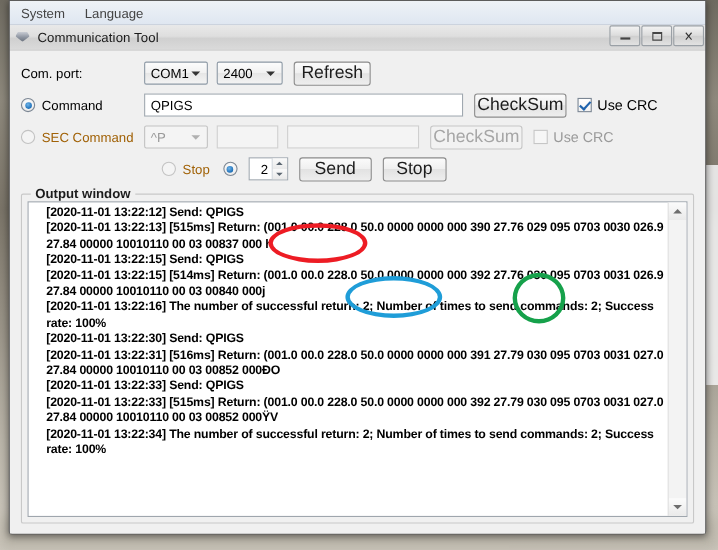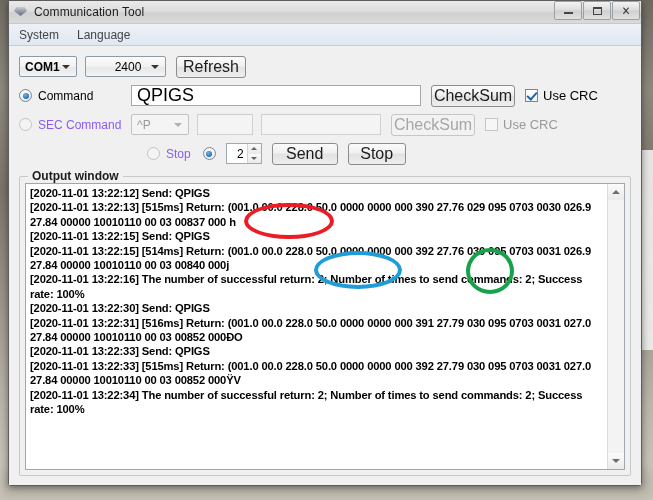--- a/index.html
+++ b/index.html
@@ -177,22 +177,22 @@
     position: absolute;
     right: 6px; top: 50%;
     width: 0; height: 0;
     border-left: 4px solid transparent;
     border-right: 4px solid transparent;
     border-top: 4px solid #333;
     transform: translateY(-50%);
   }
   .combo.disabled .arrow { border-top-color: #b0b0b0; }
 
-  #com-port-combo { width: 58px; font-weight: bold; }
-  #baud-combo { width: 81px; margin-left: 8px; justify-content: center; }
+  #com-port-combo { width: 58px; }
+  #baud-combo { width: 60px; margin-left: 8px; }
   #sec-cmd-combo { width: 58px; }
 
   
   .btn {
     height: 22px;
     border: 1px solid #8c8c8c;
     border-radius: 3px;
     background: linear-gradient(180deg, #fbfbfb 0%, #f0f0f0 46%, #e2e2e2 50%, #eeeeee 100%);
     font-size: 16px;
     color: #1c1c1c;
@@ -229,21 +229,21 @@
     flex: none;
   }
   .radio.checked .dot::after {
     content: "";
     position: absolute;
     left: 2.5px; top: 2.5px;
     width: 6px; height: 6px;
     border-radius: 50%;
     background: radial-gradient(circle at 40% 35%, #6fb4e8 0%, #1d6fb8 70%, #14507f 100%);
   }
-  .radio.disabled { color: #8b5cf6; }
+  .radio.disabled { color: #a16207; }
   .radio.disabled .dot { border-color: #c3c3c3; background: #f4f4f4; }
 
   
   .check {
     display: inline-flex;
     align-items: center;
     gap: 5px;
     font-size: 13px;
     color: #000;
     cursor: default;
@@ -267,21 +267,21 @@
   }
   .check.disabled { color: #9a9a9a; }
   .check.disabled .box { border-color: #c6c6c6; background: #f6f6f6; }
 
   
   .txt {
     height: 21px;
     border: 1px solid #a0a8b0;
     background: #ffffff;
     box-sizing: border-box;
-    font-size: 18px;
+    font-size: 12px;
     color: #000;
     display: flex;
     align-items: center;
     padding-left: 5px;
     font-family: "Liberation Sans", sans-serif;
   }
   .txt.disabled { background: #f4f4f4; border-color: #cfcfcf; }
   #command-input { width: 290px; margin-left: 0px; flex: none; }
   #sec-input-1 { width: 56px; margin-left: 8px; }
   #sec-input-2 { width: 120px; margin-left: 8px; }
@@ -355,20 +355,21 @@
 
   
   #output-window {
     flex: 1;
     background: #ffffff;
     border: 1px solid #9fa6ad;
     box-sizing: border-box;
     display: flex;
     position: relative;
     overflow: hidden;
+    padding-left: 12px;
   }
   #output-text {
     flex: 1;
     padding: 2px 3px 0 4px;
     font-family: "Liberation Sans", sans-serif;
     font-size: 11.2px;
     line-height: 14.4px;
     color: #000;
     white-space: pre-wrap;
     word-break: break-word;
@@ -429,47 +430,48 @@
   <div class="bg-streak" id="bg-b"></div>
   <div class="bg-streak" id="bg-d"></div>
   <div class="bg-streak" id="bg-c"></div>
 
   <div id="bg-window">
     <div class="ln">H</div>
     <div class="ln">H</div>
   </div>
 
   <div id="app-window">
+
+    <div id="menu-bar">
+      <div class="menu-item">System</div>
+      <div class="menu-item">Language</div>
+    </div>
 
     <div id="title-bar">
       <div id="app-icon">
           <div class="gem"></div>
         </div>
       <div id="title-text">Communication Tool</div>
       <div class="win-btns">
         <div class="win-btn">
             <div class="mn"></div>
           </div>
         <div class="win-btn">
             <div class="mx"></div>
           </div>
         <div class="win-btn">
             <div class="cl">✕</div>
           </div>
       </div>
     </div>
 
-    <div id="menu-bar">
-      <div class="menu-item">System</div>
-      <div class="menu-item">Language</div>
-    </div>
-
     <div id="client">
 
       <div class="row">
+        <div class="lbl w-label-col">Com. port:</div>
         <div class="combo" id="com-port-combo">
           <span>COM1</span>
           <span class="arrow"></span>
         </div>
         <div class="combo" id="baud-combo">
           <span>2400</span>
           <span class="arrow"></span>
         </div>
         <div class="btn" id="refresh-button">Refresh</div>
       </div>

